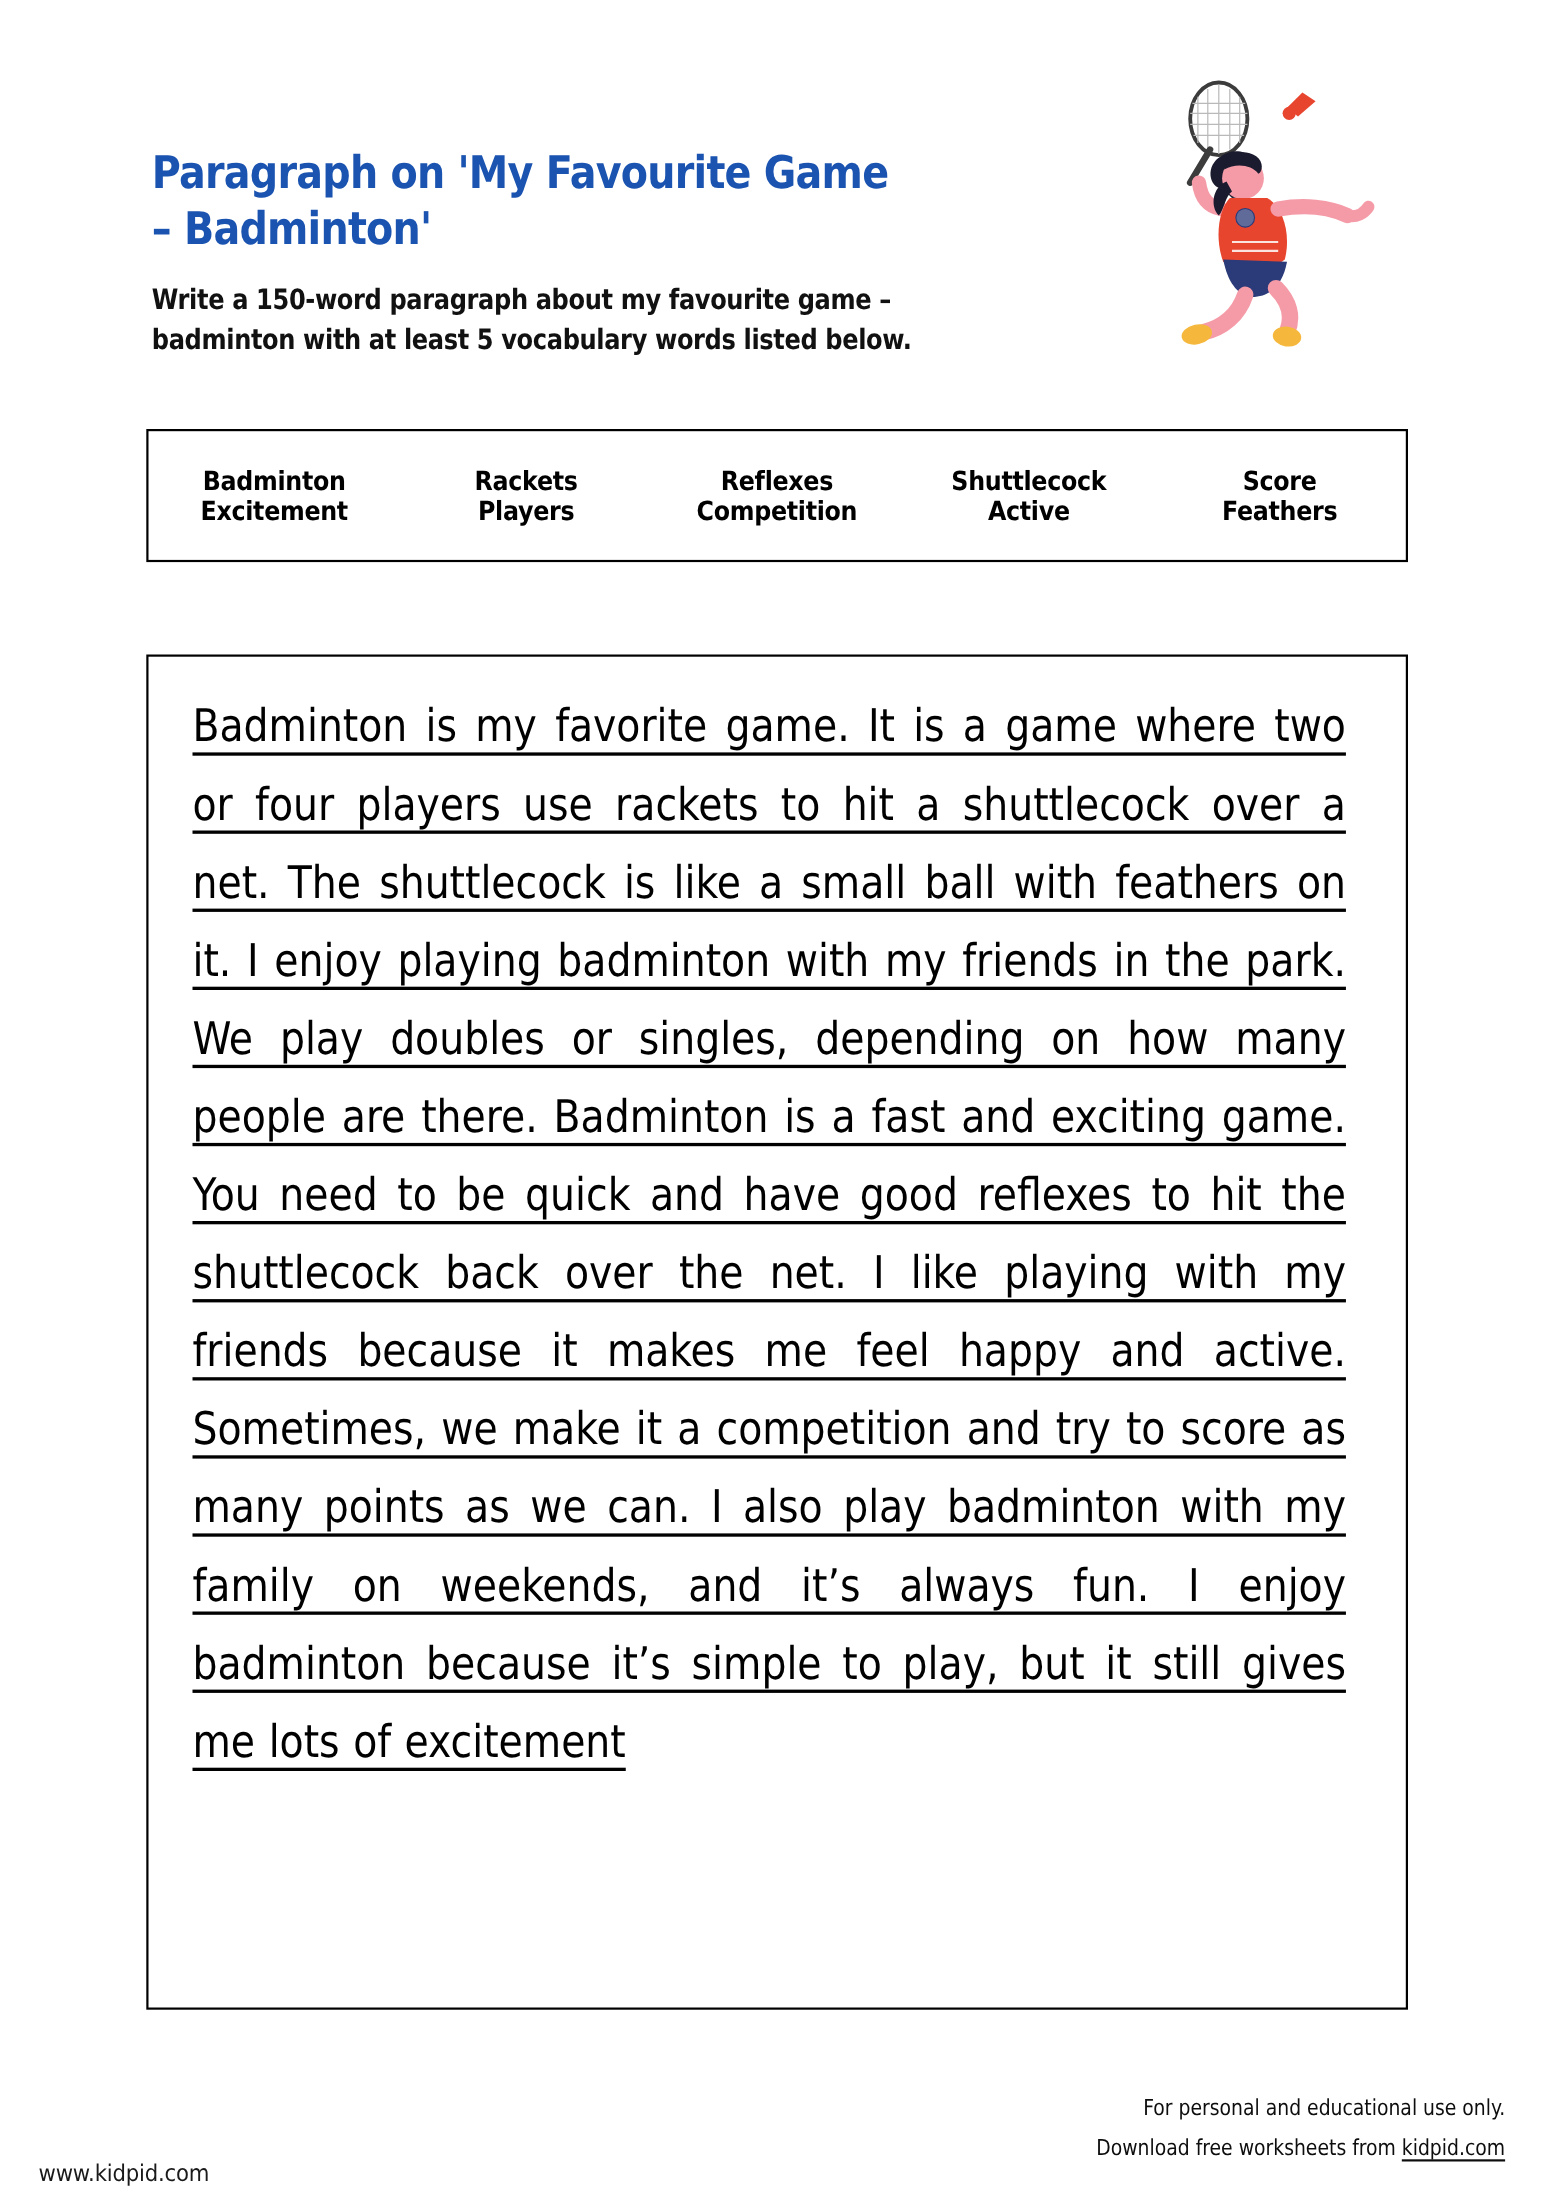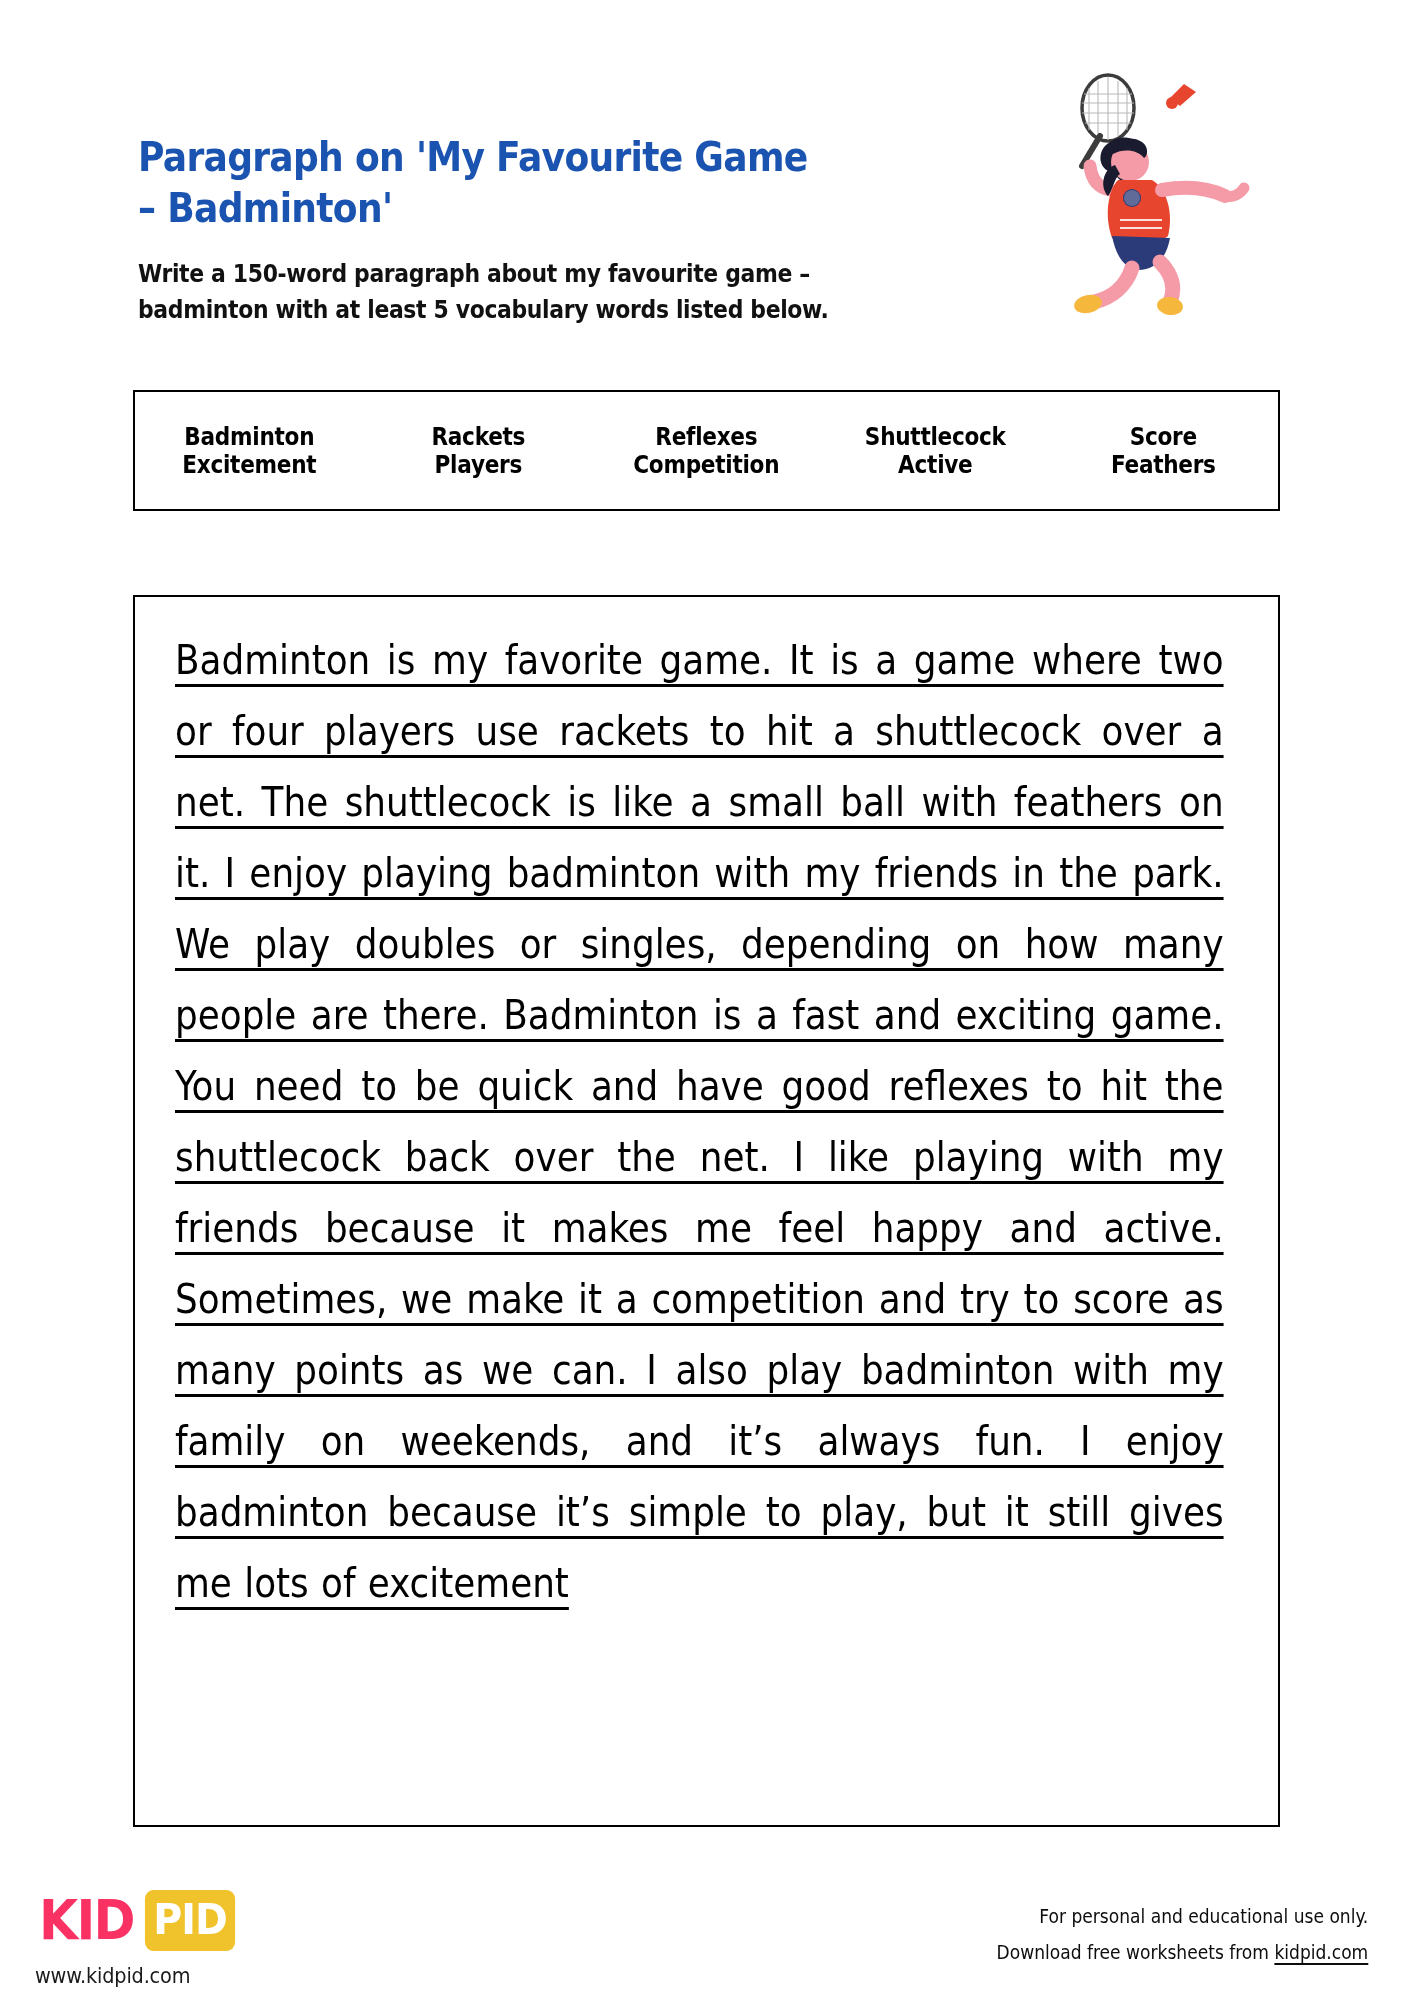--- a/index.html
+++ b/index.html
@@ -269,24 +269,20 @@
       <div class="vocab-cell">Active</div>
       <div class="vocab-cell">Feathers</div>
     </div>
   </div>
 
   <div class="para-box">
     <div class="para-text">Badminton is my favorite game. It is a game where two or four players use rackets to hit a shuttlecock over a net. The shuttlecock is like a small ball with feathers on it. I enjoy playing badminton with my friends in the park. We play doubles or singles, depending on how many people are there. Badminton is a fast and exciting game. You need to be quick and have good reflexes to hit the shuttlecock back over the net. I like playing with my friends because it makes me feel happy and active. Sometimes, we make it a competition and try to score as many points as we can. I also play badminton with my family on weekends, and it’s always fun. I enjoy badminton because it’s simple to play, but it still gives me lots of excitement</div>
   </div>
 
   <div class="footer">
-    <div class="logo-wrap">
-      <span class="logo-kid">KID</span>
-      <span class="logo-pid">PID</span>
-    </div>
     <div class="logo-url">www.kidpid.com</div>
 
     <div class="footer-notes">
       <div>For personal and educational use only.</div>
       <div><span>Download free worksheets from </span><span class="footer-link">kidpid.com</span></div>
     </div>
   </div>
 
 </div>
 

